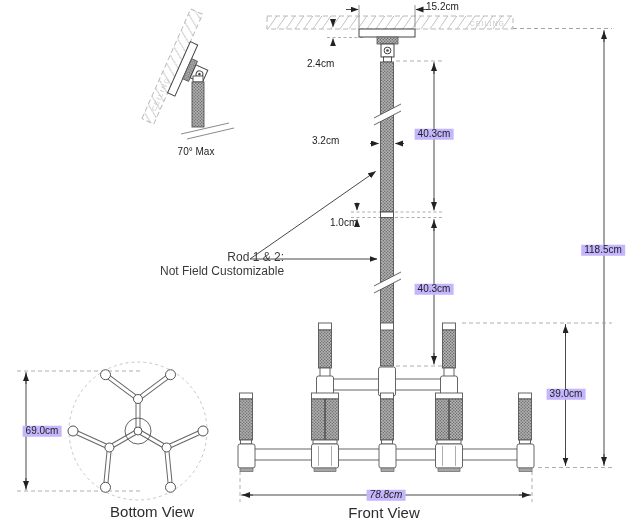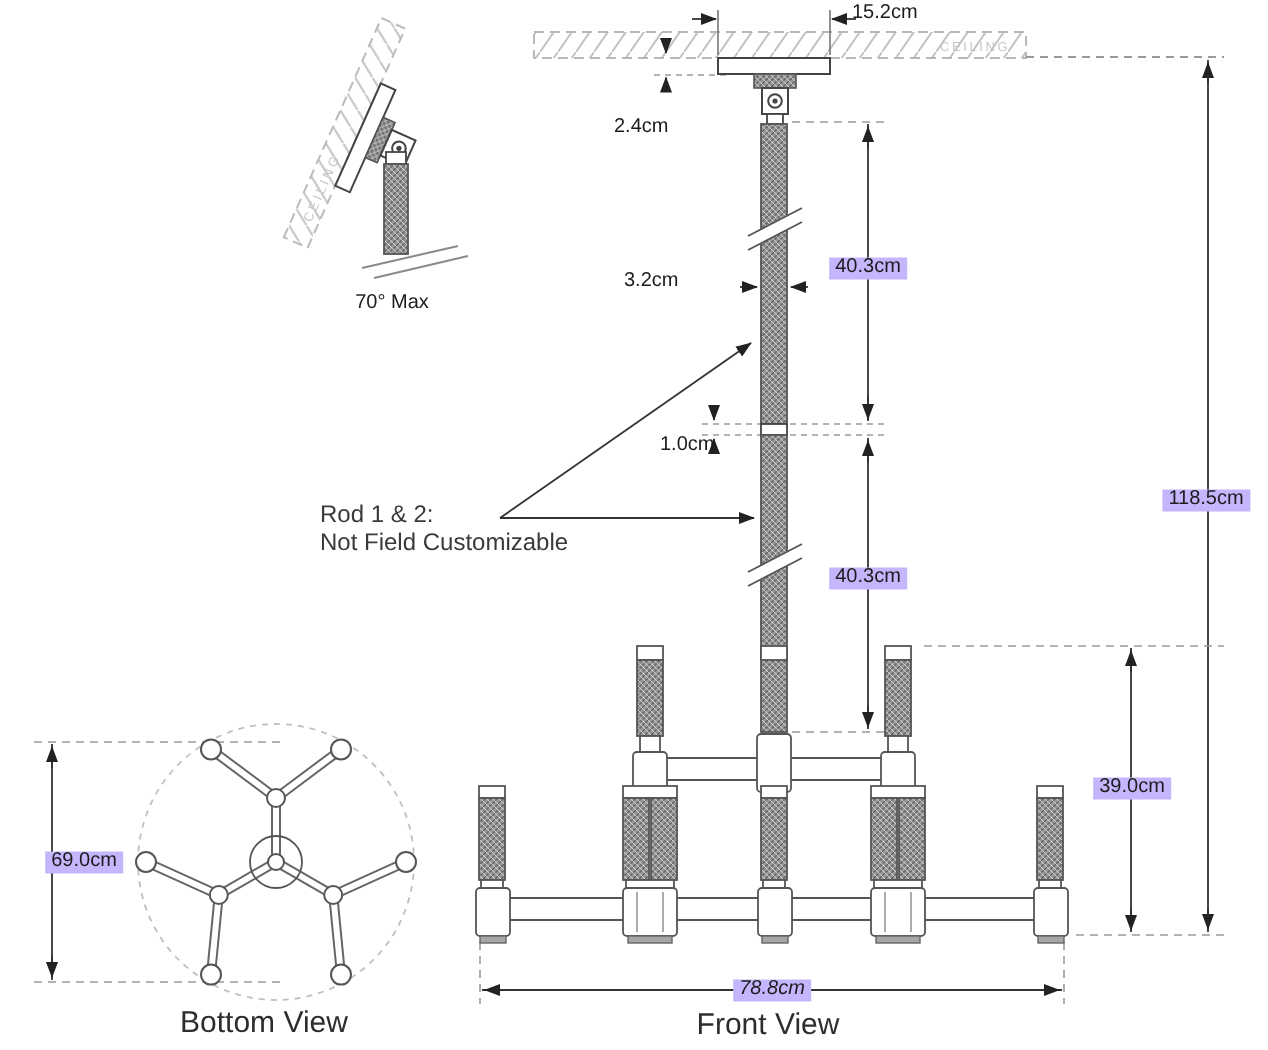--- a/index.html
+++ b/index.html
@@ -3,21 +3,21 @@
 <meta charset="utf-8">
 <style>
   html,body{margin:0;padding:0;background:#fff;}
   #stage{position:relative;width:634px;height:525px;background:#fff;overflow:hidden;
          font-family:"Liberation Sans",sans-serif;}
   #stage svg{position:absolute;left:0;top:0;}
   .lbl{position:absolute;font-size:10px;color:#1c1c1c;white-space:nowrap;line-height:1.05;}
   .c{transform:translate(-50%,-50%);}
   .bg{background:#c4b5fd;padding:0 3px;}
   .view{font-size:15px;color:#2d2d2d;}
-  .note{position:absolute;left:160px;top:250px;font-size:12px;line-height:14px;color:#3a3a3a;}
+  .note{position:absolute;left:160px;top:250px;font-size:12px;line-height:14px;color:#3a3a3a;text-align:right;}
 </style>
 </head>
 <body>
 
 <div id="stage">
 
 <svg width="634" height="525" viewBox="0 0 634 525">
   <defs>
     <pattern id="knurl" width="3" height="3" patternUnits="userSpaceOnUse">
       <rect width="3" height="3" fill="#9b9b9b"></rect>
@@ -236,16 +236,16 @@
 <span class="lbl c bg" style="left:566px;top:394px;">39.0cm</span>
 <span class="lbl c bg" style="left:386px;top:495px;font-style:italic;">78.8cm</span>
 <span class="lbl c bg" style="left:42px;top:431px;">69.0cm</span>
 <span class="lbl c" style="left:196px;top:152px;">70° Max</span>
 
 <div class="note">
   <div>Rod 1 &amp; 2:</div>
   <div>Not Field Customizable</div>
 </div>
 
-<span class="lbl c view" style="left:132px;top:512px;">Bottom View</span>
+<span class="lbl c view" style="left:152px;top:512px;">Bottom View</span>
 <span class="lbl c view" style="left:384px;top:513px;">Front View</span>
 
 </div>
 
 </body></html>

